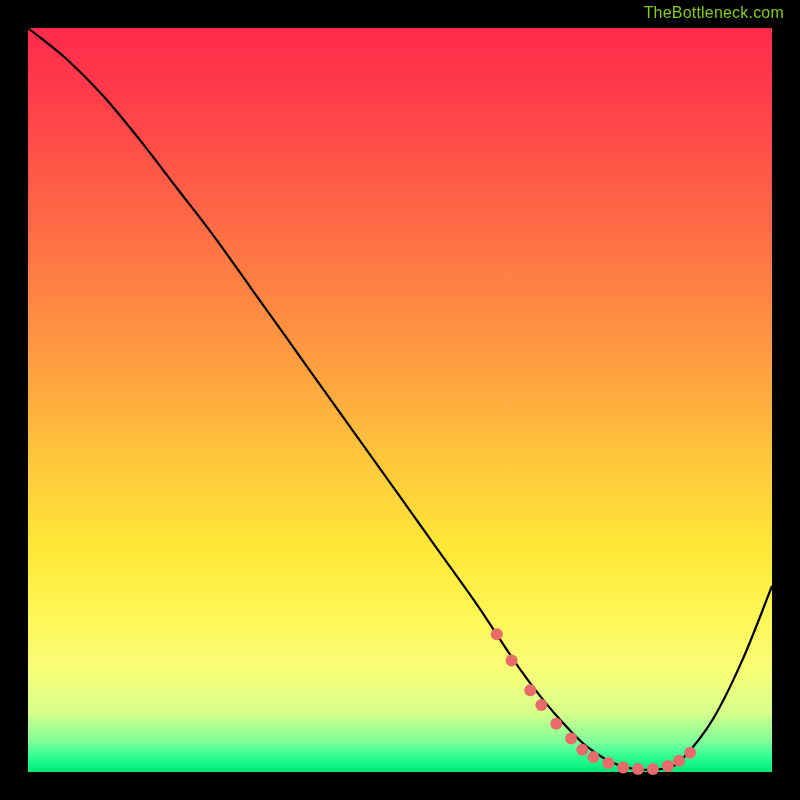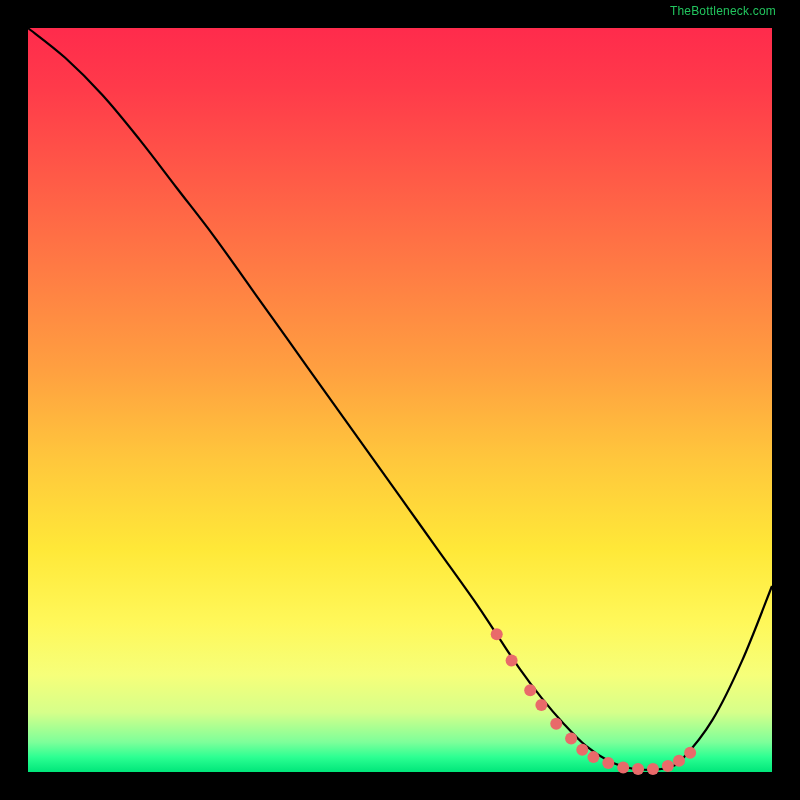--- a/index.html
+++ b/index.html
@@ -13,23 +13,23 @@
   }
   .frame {
     position: relative;
     width: 800px;
     height: 800px;
     background: #000;
   }
   .watermark {
     position: absolute;
     top: 4px;
-    right: 24px;
-    color: #22c55e;
-    font-size: 12px;
+    right: 16px;
+    color: #84cc16;
+    font-size: 16px;
     font-weight: 500;
     letter-spacing: 0.2px;
     z-index: 5;
   }
   .plot-area {
     position: absolute;
     left: 28px;
     top: 28px;
     width: 744px;
     height: 744px;

